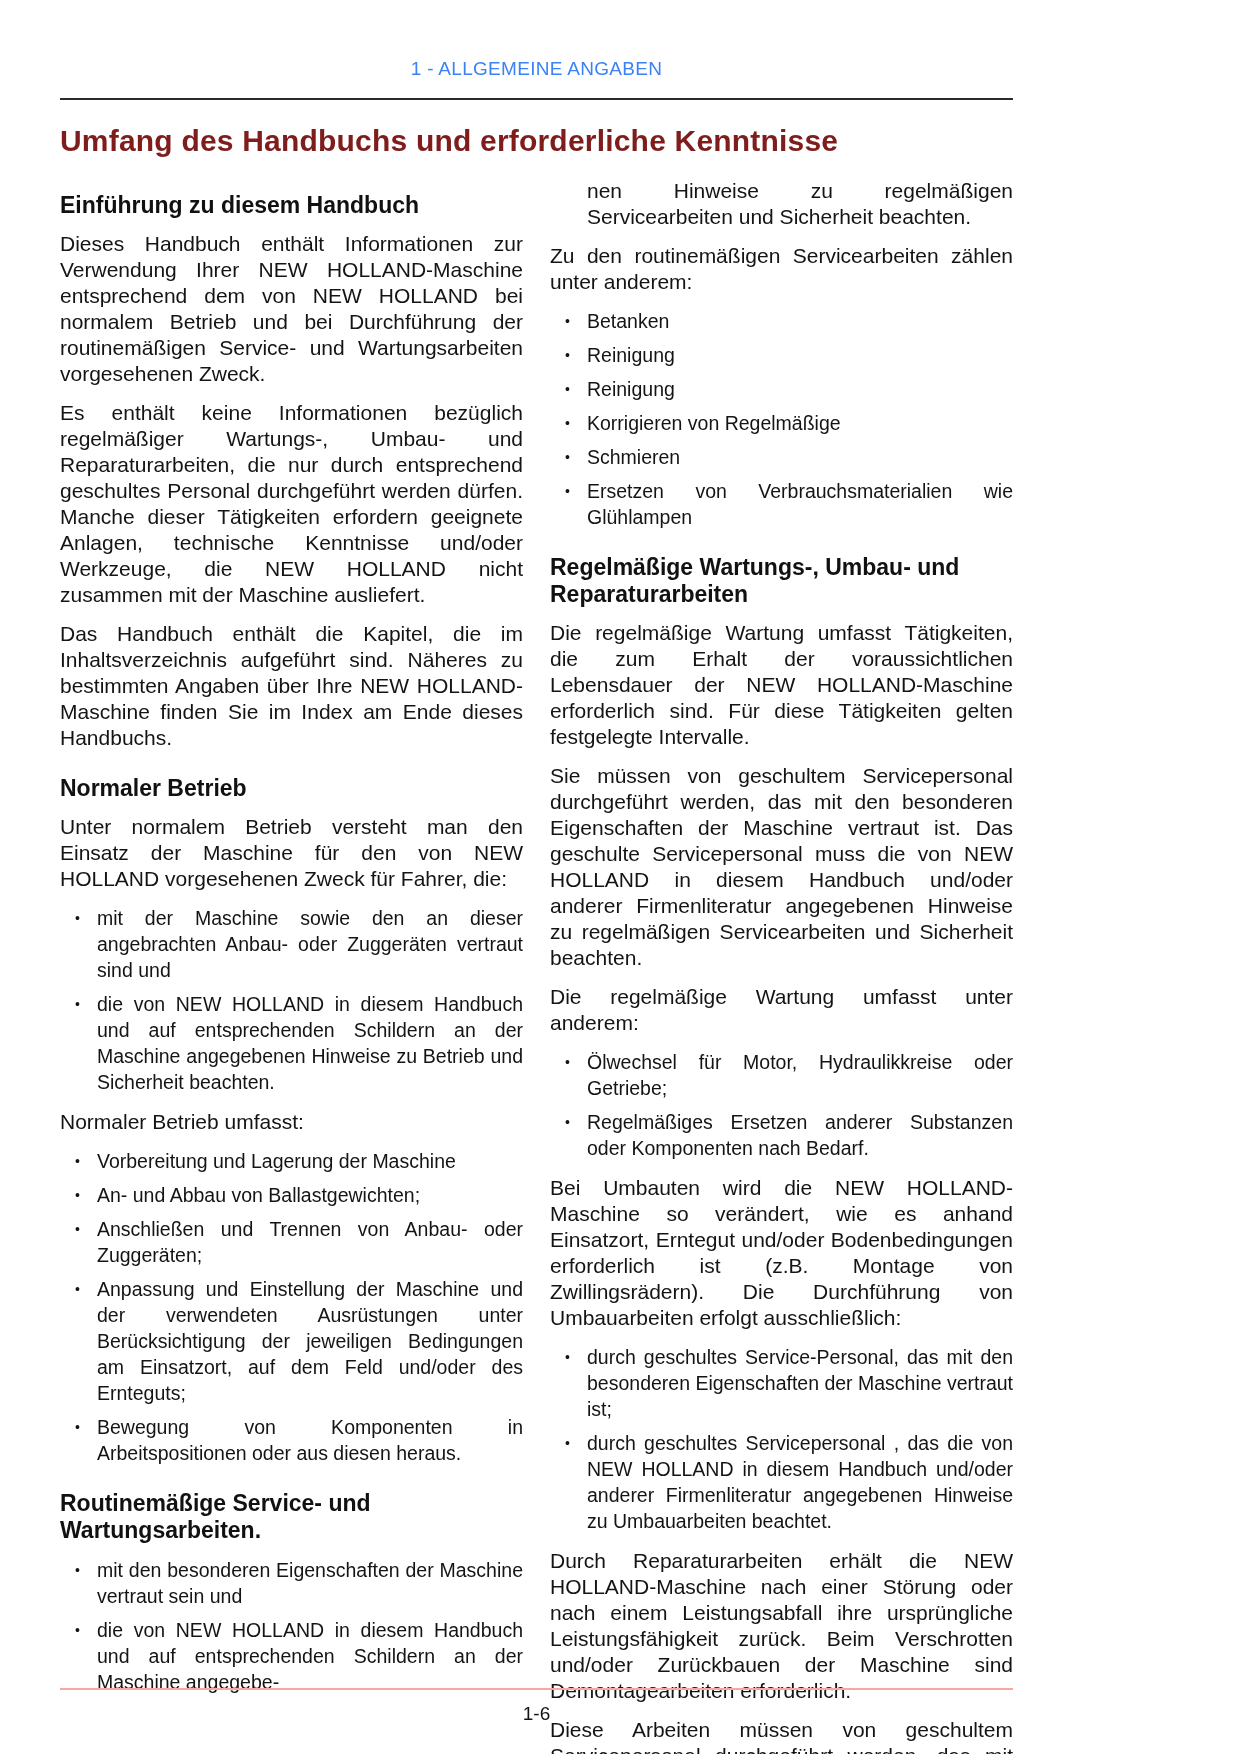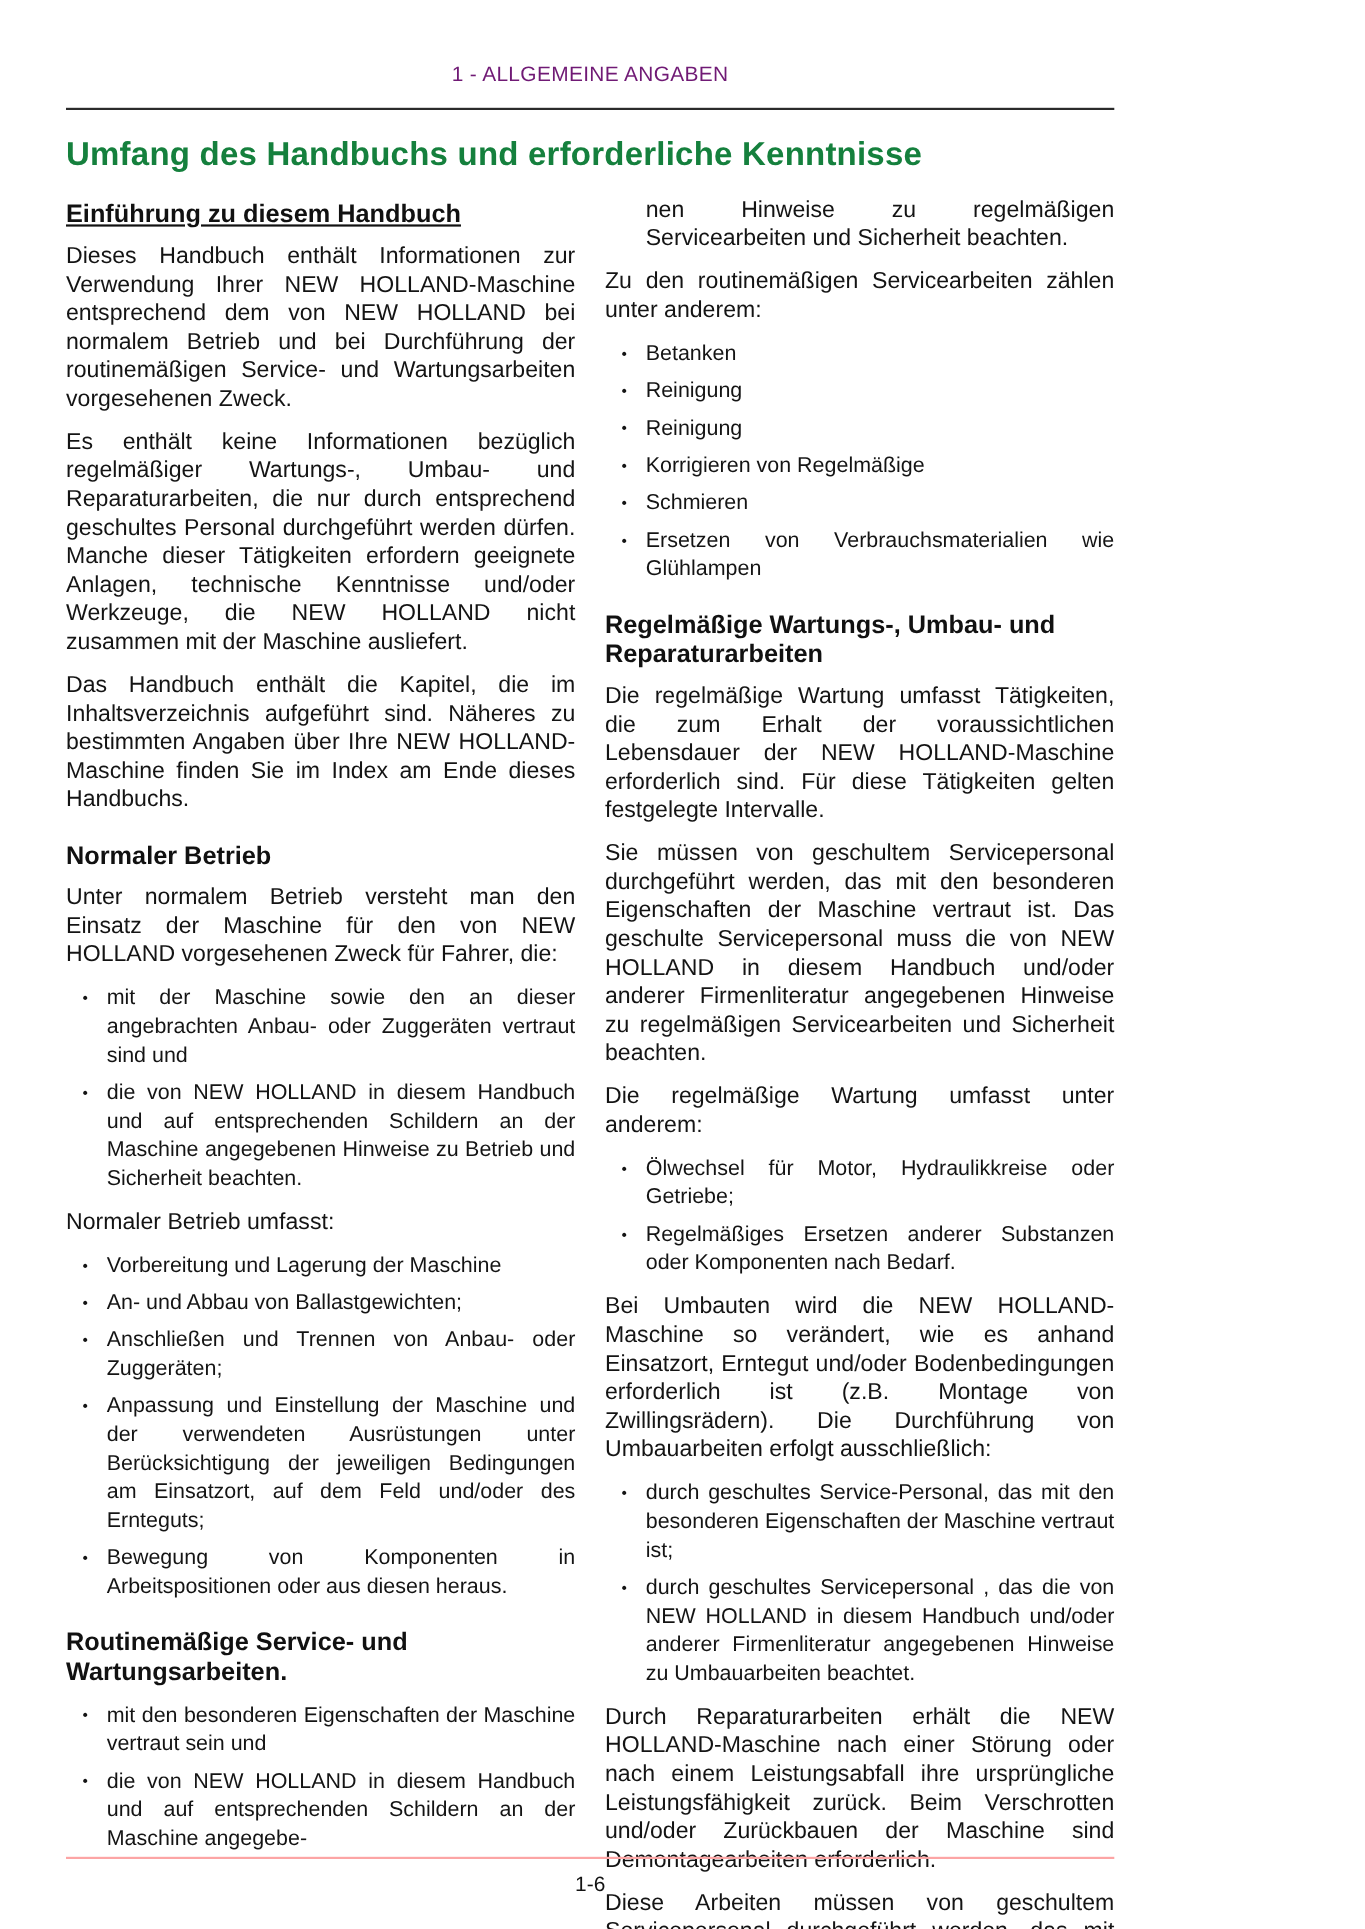--- a/index.html
+++ b/index.html
@@ -6,27 +6,27 @@
   html,body { background:#ffffff; }
   .page {
     position:relative;
     width:1241px; height:1754px;
     background:#ffffff;
     font-family:"Liberation Sans", sans-serif;
     color:#141414;
     overflow:hidden;
   }
   .content { position:absolute; left:60px; top:58px; width:953px; }
-  .doc-header { text-align:center; font-size:19px; letter-spacing:0.3px; padding-bottom:18px; color:#701a75; }
+  .doc-header { text-align:center; font-size:19px; letter-spacing:0.3px; padding-bottom:18px; color:#3b82f6; }
   .rule { border-top:2px solid #2b2b2b; height:0; }
-  .page-title { margin-top:24px; font-size:30px; font-weight:bold; letter-spacing:0.2px; color:#15803d; }
+  .page-title { margin-top:24px; font-size:30px; font-weight:bold; letter-spacing:0.2px; color:#7f1d1d; }
   .cols { display:flex; gap:27px; margin-top:20px; }
   .col { width:463px; }
   .sec-h { font-size:23px; font-weight:bold; line-height:1.18; margin:24px 0 12px 0; color:#111; }
-  .col .sec-h.first { margin-top:3px;text-decoration:underline; }
+  .col .sec-h.first { margin-top:14px; }
   p.body { font-size:21px; line-height:26px; text-align:justify; margin-bottom:13px; }
   p.body.cont { padding-left:37px; }
   ul.bullets { list-style:none; margin:2px 0 14px 0; }
   ul.bullets li { position:relative; padding-left:37px; font-size:19.5px; line-height:26px; text-align:justify; margin-bottom:8px; }
   ul.bullets .dot { position:absolute; left:15px; top:0; font-size:14px; }
   .doc-footer {
     position:absolute; left:60px; top:1688px; width:953px;
     border-top:2px solid #fca5a5; text-align:center; padding-top:13px; font-size:19px;
   }
 </style>

